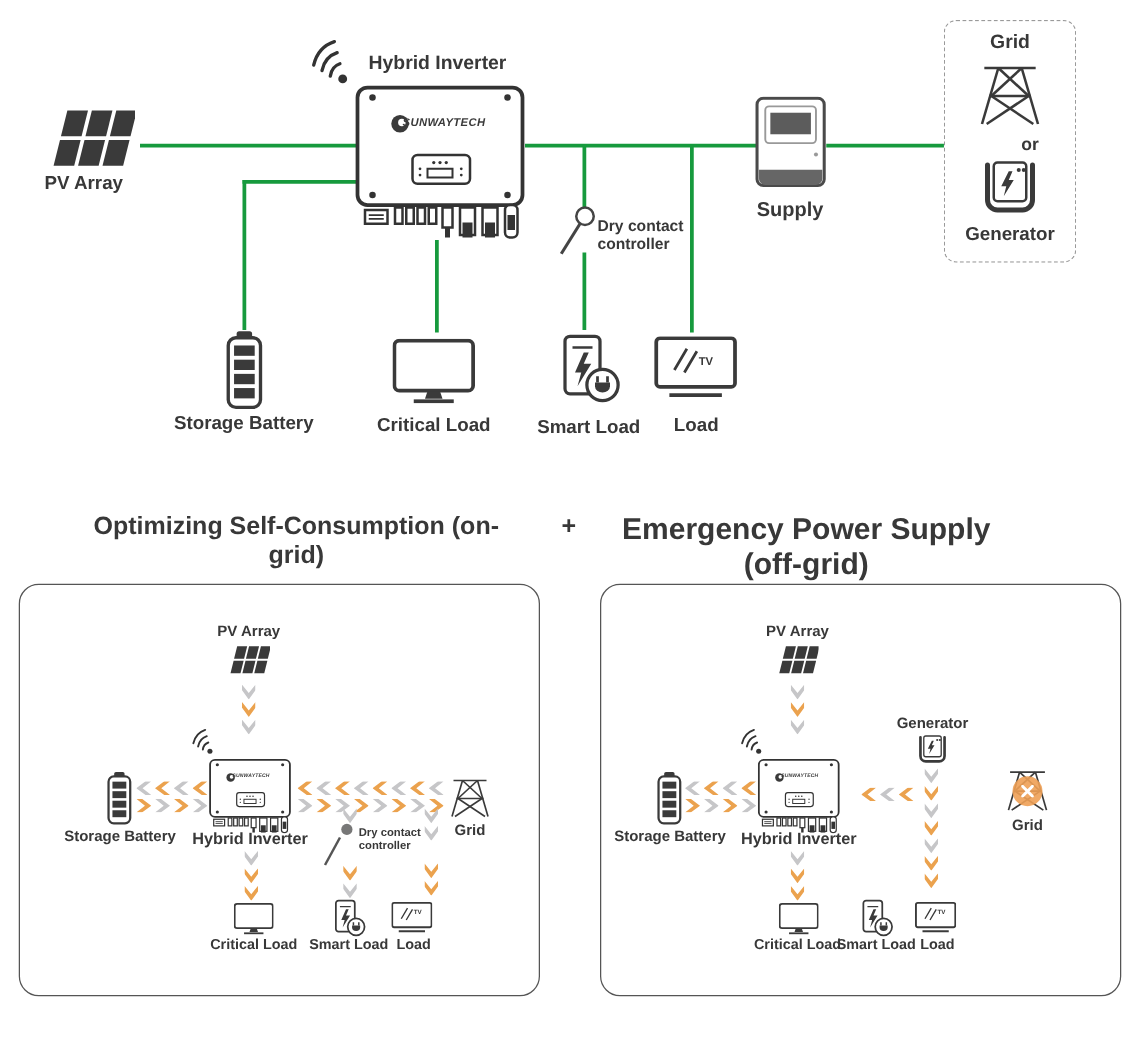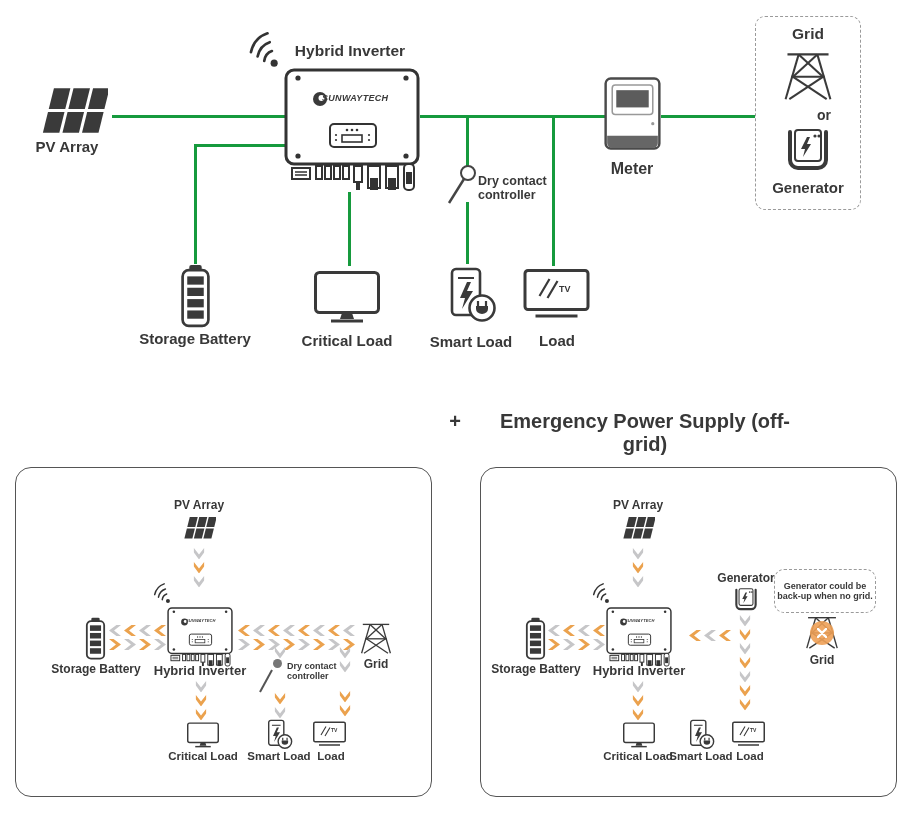--- a/index.html
+++ b/index.html
@@ -166,21 +166,21 @@
     <path d="M20,2 L5,26" stroke="#444" stroke-width="2.5" fill="none"></path>
   </svg>
   <div class="lbl left" style="left:478px;top:174px;width:90px;font-size:12.5px">
     <div>Dry contact</div>
     <div>controller</div>
   </div>
 
   <svg class="abs" style="left:604px;top:77px" width="57" height="73">
       <use href="#met"></use>
     </svg>
-  <div class="lbl" style="left:592px;top:160px;width:80px;font-size:16px">Meter</div>
+  <div class="lbl" style="left:592px;top:160px;width:80px;font-size:16px">Supply</div>
 
   <div class="dashbox" style="left:755px;top:16px;width:104px;height:192px">
     <div class="lbl" style="left:0;top:8px;width:104px;font-size:15.5px">Grid</div>
     <svg class="abs" style="left:24px;top:28px" width="56" height="58">
         <use href="#twr"></use>
       </svg>
     <div class="lbl" style="left:16px;top:90px;width:104px;font-size:14px">or</div>
     <svg class="abs" style="left:24px;top:110px" width="56" height="46">
         <use href="#gen"></use>
       </svg>
@@ -201,22 +201,23 @@
       <use href="#sml"></use>
     </svg>
   <div class="lbl" style="left:416px;top:333px;width:110px;font-size:15px">Smart Load</div>
 
   <svg class="abs" style="left:523px;top:269px" width="67" height="50">
       <use href="#tvi"></use>
     </svg>
   <div class="lbl left" style="left:559px;top:284px;width:20px;font-size:9px">TV</div>
   <div class="lbl" style="left:517px;top:332px;width:80px;font-size:15px">Load</div>
 
+  <div class="lbl" style="left:57px;top:410px;width:360px;font-size:20px">Optimizing Self-Consumption (on-grid)</div>
   <div class="lbl" style="left:445px;top:410px;width:20px;font-size:20px">+</div>
-  <div class="lbl" style="left:483px;top:410px;width:324px;font-size:20px">Emergency Power Supply (off-grid)</div>
+  <div class="lbl" style="left:483px;top:410px;width:324px;font-size:24px">Emergency Power Supply (off-grid)</div>
 
   <div class="panel" style="left:15px;top:467px">
     <div class="lbl" style="left:123px;top:31px;width:120px;font-size:12px">PV Array</div>
     <svg class="abs" style="left:167px;top:47px" width="33" height="26">
         <use href="#pv"></use>
       </svg>
     <div class="col" style="left:177px;top:80px">
       <div class="cv cd g"></div>
         <div class="cv cd o"></div>
         <div class="cv cd g"></div>
@@ -370,24 +371,20 @@
     <div class="col" style="left:258px;top:147px">
       <div class="cv cd g"></div>
         <div class="cv cd o"></div>
         <div class="cv cd g"></div>
         <div class="cv cd o"></div>
         <div class="cv cd g"></div>
         <div class="cv cd o"></div>
         <div class="cv cd o"></div>
     </div>
 
-    <div class="dashbox" style="left:293px;top:101px;width:100px;height:42px;display:flex;flex-direction:column;align-items:center;justify-content:center">
-      <div class="lbl" style="position:static;font-size:9px;font-weight:700">Generator could be</div>
-      <div class="lbl" style="position:static;font-size:9px;font-weight:700">back-up when no grid.</div>
-    </div>
 
     <svg class="abs" style="left:322px;top:143px" width="38" height="40">
         <use href="#twr"></use>
       </svg>
     <div class="gridx" style="left:329px;top:153px">
       <svg width="10" height="10">
           <path d="M1,1 L9,9 M9,1 L1,9" stroke="#fff" stroke-width="2.4" stroke-linecap="round"></path>
         </svg>
     </div>
     <div class="lbl" style="left:301px;top:186px;width:80px;font-size:12px">Grid</div>

